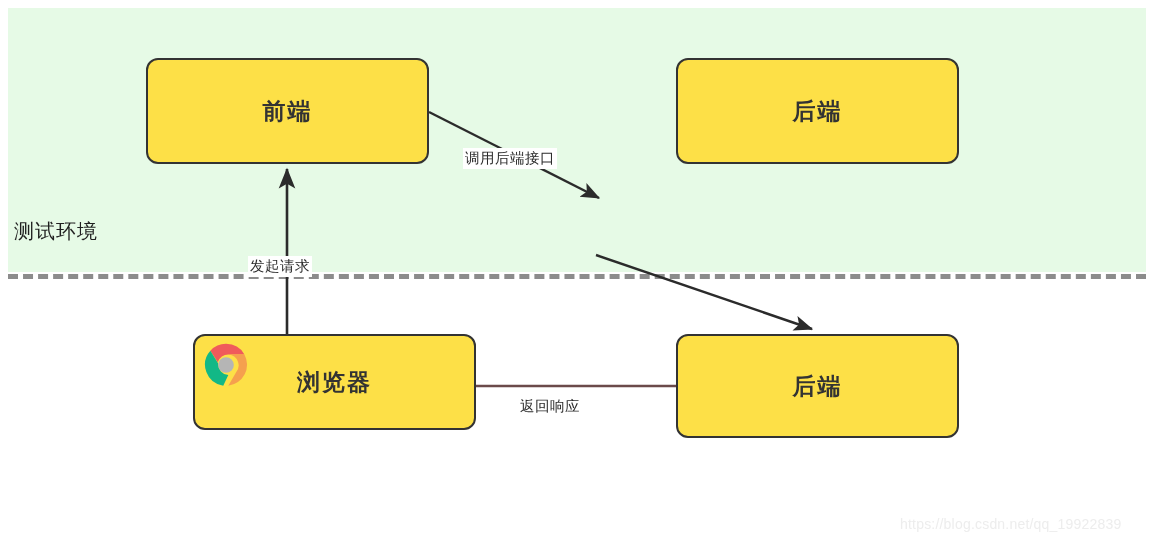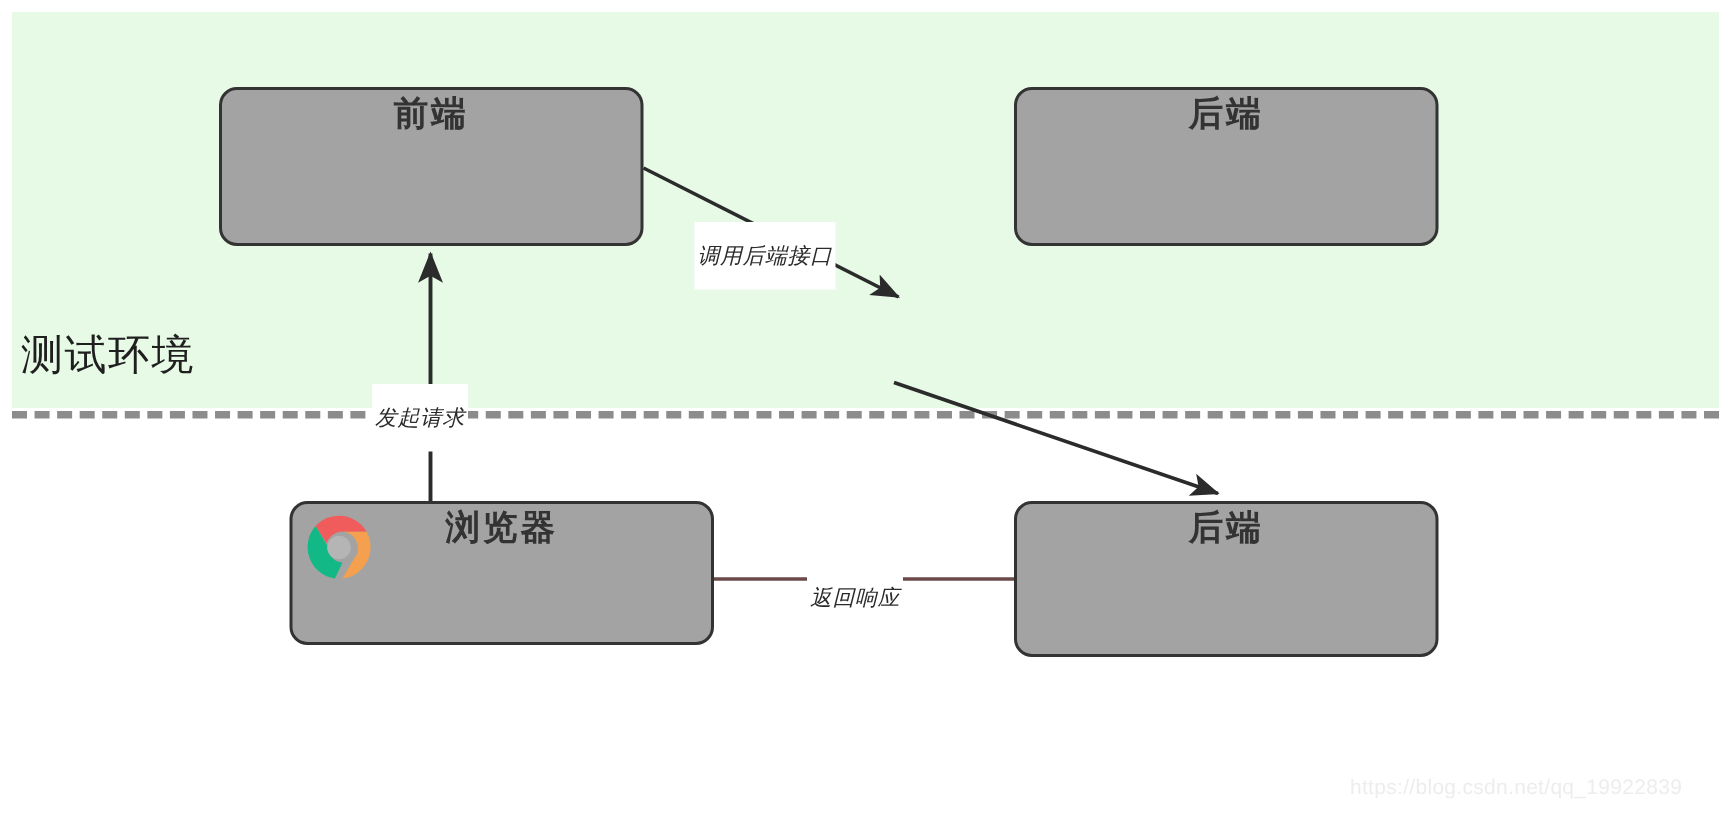--- a/index.html
+++ b/index.html
@@ -28,37 +28,37 @@
   #divider {
     position: absolute;
     left: 8px;
     top: 274px;
     width: 1138px;
     height: 0;
     border-top: 5px dashed #8c8c8c;
   }
   .zone-label {
     position: absolute;
-    font-size: 28px;
+    font-size: 20px;
     color: #1f1f1f;
     letter-spacing: 1px;
     white-space: nowrap;
     font-family: "Liberation Sans", sans-serif;
   }
   #zone-label-test { left: 14px; top: 218px; }
   #zone-label-dev  { left: 14px; top: 308px; }
 
   .node-box {
     position: absolute;
-    background: #a3a3a3;
+    background: #fde047;
     border: 2.5px solid #333333;
     border-radius: 12px;
     box-sizing: border-box;
     display: flex;
-    align-items: flex-start;
+    align-items: center;
     justify-content: center;
   }
   .node-label {
     font-size: 23px;
     font-weight: bold;
     color: #333333;
     letter-spacing: 2px;
     white-space: nowrap;
   }
   #node-frontend { left: 146px; top: 58px;  width: 283px; height: 106px; }
@@ -92,27 +92,26 @@
     height: 547px;
     pointer-events: none;
   }
 
   .edge-label {
     position: absolute;
     background: #ffffff;
     font-size: 14.5px;
     color: #2b2b2b;
     white-space: nowrap;
-    padding: 13px 2px;
+    padding: 1px 2px;
     letter-spacing: 0.5px;
-    font-style: italic;
   }
   #label-call-api   { left: 463px; top: 148px; }
   #label-send-req   { left: 248px; top: 256px; text-align: center; }
-  #label-response   { left: 518px; top: 376px; margin-left: 20px; }
+  #label-response   { left: 518px; top: 396px; }
 
   #watermark {
     position: absolute;
     left: 900px;
     top: 516px;
     font-size: 14px;
     color: #ededed;
     white-space: nowrap;
     letter-spacing: 0.2px;
   }

